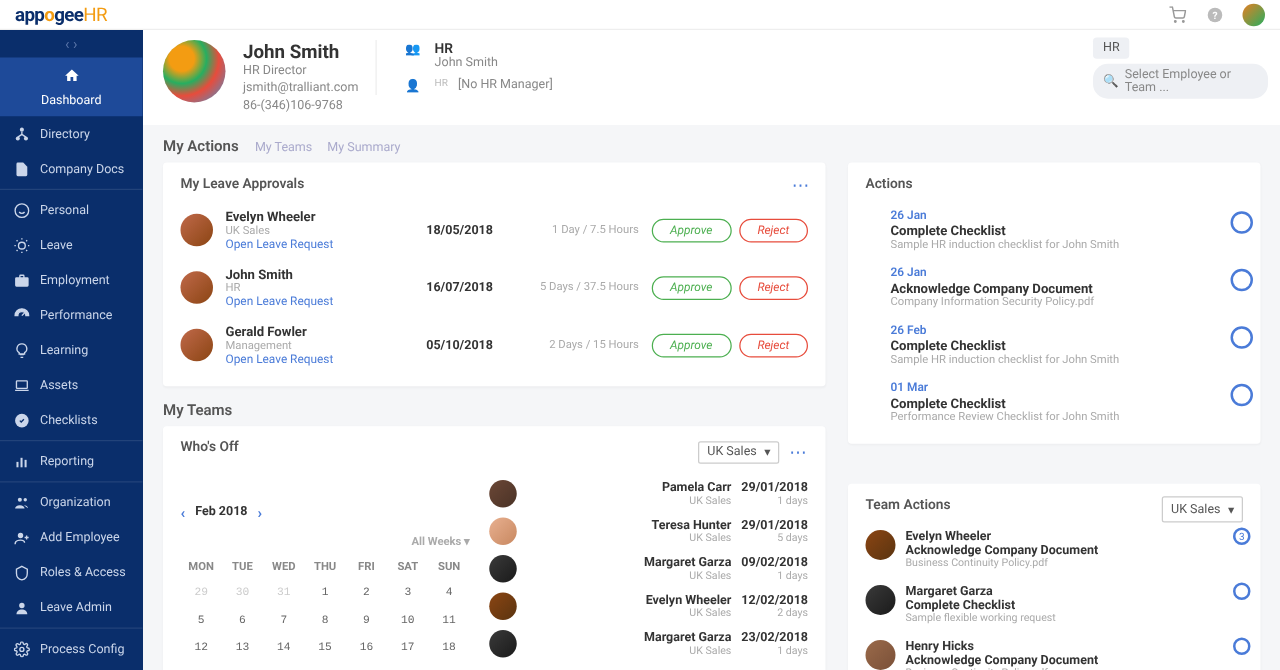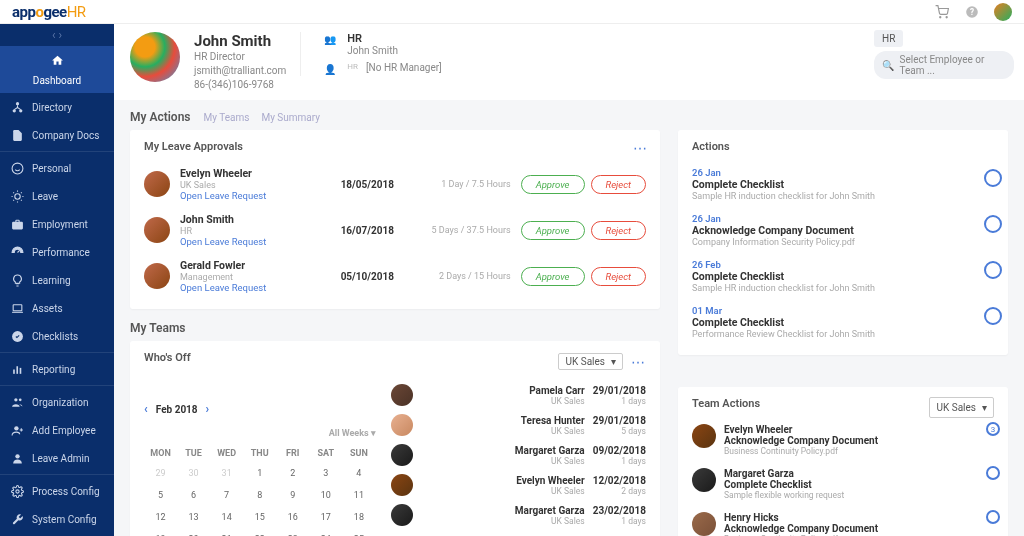--- a/index.html
+++ b/index.html
@@ -54,36 +54,36 @@
 .leave-row .nm { font-size:10.5px; font-weight:700; color:#333;}
 .leave-row .dept { font-size:9px; color:#aaa;}
 .leave-row .lnk { font-size:9.5px; color:#4a7bd8; cursor:pointer;}
 .leave-row .date { font-size:10px; font-weight:700; color:#333; width:70px; text-align:left;}
 .leave-row .dur { font-size:9px; color:#aaa; width:90px; text-align:right;}
 .leave-row .btns { display:flex; gap:6px;}
 .btn { border-radius:12px; padding:3px 14px; font-size:9.5px; cursor:pointer; background:#fff;font-style:italic;}
 .btn.approve { border:1px solid #4caf50; color:#4caf50;}
 .btn.reject { border:1px solid #e74c3c; color:#e74c3c;}
 
-.action-item { padding:6px 0; border-bottom:0; position:relative;}
+.action-item { padding:6px 0; border-bottom:0; position:relative;margin-left:20px;}
 .action-item .dt { font-size:9.5px; color:#4a7bd8; font-weight:600;}
 .action-item .tt { font-size:10.5px; color:#333; font-weight:700;}
 .action-item .ds { font-size:9px; color:#aaa;}
 .action-item .circ { position:absolute; right:-8px; top:8px; width:18px; height:18px; border:2px solid #4a7bd8; border-radius:50%;}
 
 .whos-card .hdr { display:flex; justify-content:space-between; align-items:center;}
 .sel { border:1px solid #ccc; border-radius:2px; padding:2px 6px; font-size:10px; color:#555; background:#fff; display:inline-flex; align-items:center; gap:6px; cursor:pointer;}
 .whos-body { display:flex; gap:16px; margin-top:8px;}
 .cal { flex:1;}
 .cal-hdr { display:flex; align-items:center; gap:8px; font-size:10px; font-weight:700; color:#333; margin-bottom:6px;}
 .cal-nav { color:#4a7bd8; cursor:pointer; font-size:12px;}
 .cal-allw { margin-left:auto; font-size:9px; color:#aaa;margin-top:48px;}
 .cal-grid { display:grid; grid-template-columns: repeat(7,1fr); gap:0; font-size:9px;}
 .cal-grid .dh { text-align:center; font-weight:700; color:#888; padding:4px;}
-.cal-grid .dc { text-align:center; padding:6px 2px; color:#666;}
+.cal-grid .dc { text-align:center; padding:6px 2px; color:#666;font-family:Liberation Mono, monospace;}
 .cal-grid .dc.mut { color:#ccc;}
 .cal-grid .dc.hl { background:#eef0f4;}
 .who-list { flex:1.1;}
 .who-row { display:flex; align-items:center; gap:8px; padding:4px 0;}
 .who-row .av { width:22px; height:22px; border-radius:50%; flex-shrink:0;}
 .who-row .mid { flex:1;text-align:right;}
 .who-row .nm { font-size:10px; font-weight:700; color:#333;}
 .who-row .dp { font-size:8.5px; color:#aaa;}
 .who-row .rt { text-align:right;}
 .who-row .rt .d1 { font-size:10px; font-weight:700; color:#333;}
@@ -245,20 +245,28 @@
           <span>Organization</span>
         </div>
         <div class="side-item">
           <span class="side-icon">
             <svg width="13" height="13" viewBox="0 0 24 24" fill="currentColor">
               <circle cx="10" cy="8" r="4"></circle>
               <path d="M2 21c0-4 3.5-6 8-6s6 2 6 4M19 8v6M16 11h6" stroke="currentColor" stroke-width="2" fill="none"></path>
             </svg>
           </span>
           <span>Add Employee</span>
+        </div>
+        <div class="side-item">
+          <span class="side-icon">
+            <svg width="13" height="13" viewBox="0 0 24 24" fill="none" stroke="currentColor" stroke-width="2">
+              <path d="M12 2l8 4v6c0 5-3.5 9-8 10-4.5-1-8-5-8-10V6l8-4z"></path>
+            </svg>
+          </span>
+          <span>Roles &amp; Access</span>
         </div>
         <div class="side-item">
           <span class="side-icon">
             <svg width="13" height="13" viewBox="0 0 24 24" fill="currentColor">
               <circle cx="12" cy="8" r="4"></circle>
               <path d="M4 21c0-4 3.5-7 8-7s8 3 8 7"></path>
             </svg>
           </span>
           <span>Leave Admin</span>
         </div>

